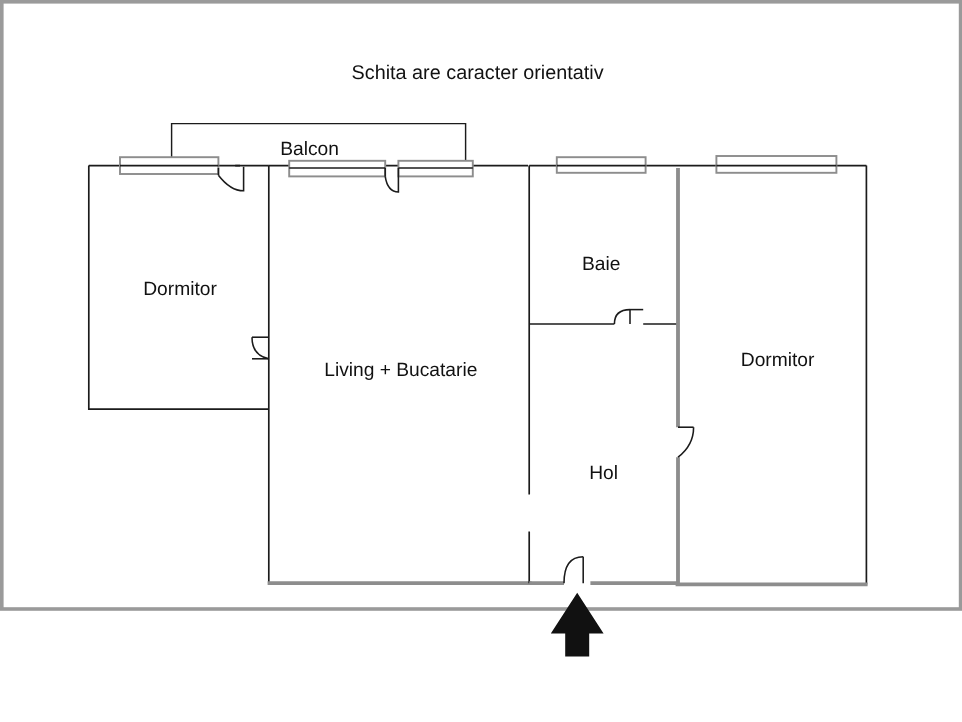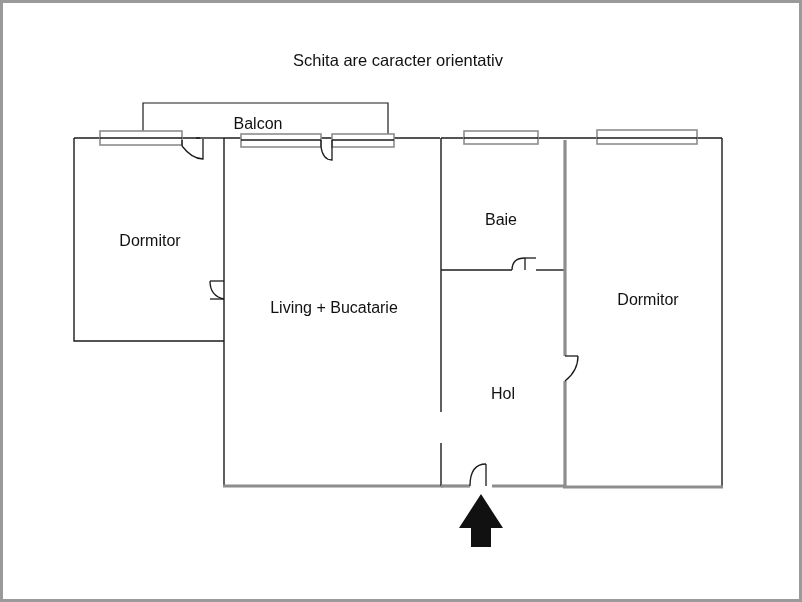--- a/index.html
+++ b/index.html
@@ -9,21 +9,21 @@
   }
   body {
     width: 802px;
     height: 602px;
     font-family: "Liberation Sans", sans-serif;
     overflow: hidden;
   }
   #plan-frame {
     position: relative;
     width: 802px;
-    height: 602px;
+    height: 509px;
     box-sizing: border-box;
     border: 3px solid #9a9a9a;
     background: #ffffff;
   }
   #floorplan-svg {
     display: block;
     width: 802px;
     height: 602px;
     position: absolute;
     top: -3px;

